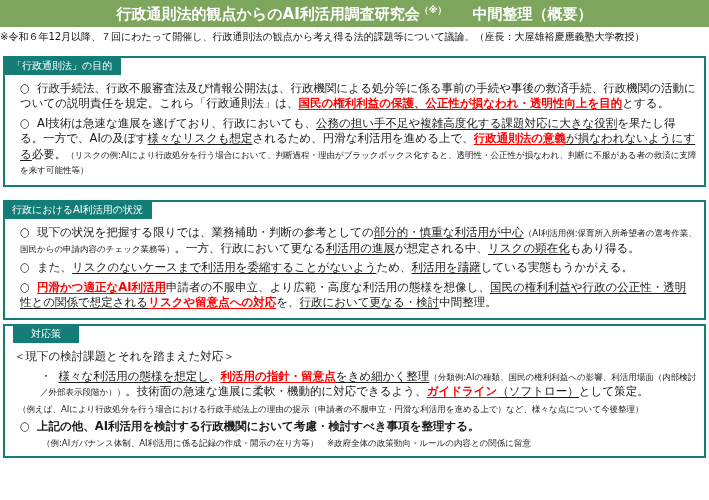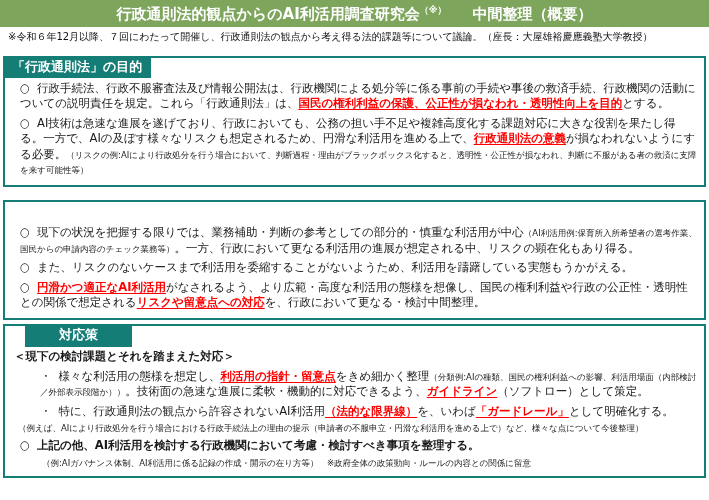--- a/index.html
+++ b/index.html
@@ -18,45 +18,45 @@
   .page{width:709px;height:500px;overflow:hidden;position:relative;}
 
   .banner{
     background:var(--banner);color:#fff;text-align:center;
     font-weight:bold;font-size:15px;padding:5px 0 4px 0;line-height:1.2;
   }
   .banner .sup{font-size:9px;vertical-align:super;font-weight:bold;}
   .banner .suffix{margin-left:26px;}
 
   .subtitle{
-    font-size:10px;padding:3px 6px 2px 8px;letter-spacing:0;color:#111;
+    font-size:10px;padding:3px 6px 2px 0;letter-spacing:0;color:#111;
   }
 
   .section{
     position:relative;border:2px solid var(--teal);
     margin:10px 3px 0 3px;padding:2px 7px 4px 7px;
   }
   .section-label{
     position:absolute;top:-2px;left:-2px;
-    background:var(--teal);color:#fff;font-weight:bold;
-    font-size:13px;padding:4px 9px;line-height:1.1;white-space:nowrap;
+    background:var(--teal);color:#fff;font-weight:normal;
+    font-size:10px;padding:4px 9px;line-height:1.1;white-space:nowrap;
   }
-  .section-label.indent{left:20px;padding:4px 34px;text-align:center;}
+  .section-label.indent{left:8px;padding:4px 18px;text-align:center;}
   .section-body{margin-top:21px;font-size:11.5px;line-height:1.34;}
 
   .block{margin:4px 0;}
   .block .marker{margin-right:7px;}
   .bullet{padding-left:8px;}
   .sub{padding-left:28px;}
   .note{padding-left:6px;font-size:8.5px;margin:1px 0 3px 0;line-height:1.3;}
   .note-indent{padding-left:30px;font-size:8.5px;margin:1px 0 3px 0;line-height:1.3;}
-  .subheading{padding-left:2px;margin:1px 0 2px 0;font-weight:bold;}
+  .subheading{padding-left:2px;margin:1px 0 2px 0;}
 
   .seg-n{}
-  .seg-u{text-underline-offset:2px;}
+  .seg-u{text-decoration:underline;text-underline-offset:2px;}
   .seg-r{color:var(--red);font-weight:bold;text-decoration:underline;text-underline-offset:2px;}
   .seg-s{font-size:8.5px;}
   .seg-b{font-weight:bold;text-align:center;}
 
   .sec-gap-small{margin-top:13px;}
   .sec-gap-tiny{margin-top:4px;}
 </style>
 </head>
 <body>
 
@@ -70,32 +70,32 @@
 
   <div class="section">
     <div class="section-label">「行政通則法」の目的</div>
     <div class="section-body">
         <div class="block bullet"><span class="marker">○</span><span class="seg-n">行政手続法、行政不服審査法及び情報公開法は、行政機関による処分等に係る事前の手続や事後の救済手続、行政機関の活動についての説明責任を規定。これら「行政通則法」は、</span><span class="seg-r">国民の権利利益の保護、公正性が損なわれ・透明性向上を目的</span><span class="seg-n">とする。</span></div>
         <div class="block bullet"><span class="marker">○</span><span class="seg-n">AI技術は急速な進展を遂げており、行政においても、</span><span class="seg-u">公務の担い手不足や複雑高度化する課題対応に大きな役割</span><span class="seg-n">を果たし得る。一方で、AIの及ぼす</span><span class="seg-u">様々なリスクも想定</span><span class="seg-n">されるため、円滑な利活用を進める上で、</span><span class="seg-r">行政通則法の意義</span><span class="seg-u">が損なわれないようにする</span><span class="seg-n">必要。</span><span class="seg-s">（リスクの例:AIにより行政処分を行う場合において、判断過程・理由がブラックボックス化すると、透明性・公正性が損なわれ、判断に不服がある者の救済に支障を来す可能性等）</span></div>
       </div>
   </div>
 
   <div class="section sec-gap-small">
+    <div class="section-label">行政におけるAI利活用の状況</div>
     <div class="section-body">
         <div class="block bullet"><span class="marker">○</span><span class="seg-n">現下の状況を把握する限りでは、業務補助・判断の参考としての</span><span class="seg-u">部分的・慎重な利活用が中心</span><span class="seg-s">（AI利活用例:保育所入所希望者の選考作業、国民からの申請内容のチェック業務等）</span><span class="seg-n">。一方、行政において更なる</span><span class="seg-u">利活用の進展</span><span class="seg-n">が想定される中、</span><span class="seg-u">リスクの顕在化</span><span class="seg-n">もあり得る。</span></div>
         <div class="block bullet"><span class="marker">○</span><span class="seg-n">また、</span><span class="seg-u">リスクのないケースまで利活用を委縮することがないよう</span><span class="seg-n">ため、</span><span class="seg-u">利活用を躊躇</span><span class="seg-n">している実態もうかがえる。</span></div>
-        <div class="block bullet"><span class="marker">○</span><span class="seg-r">円滑かつ適正なAI利活用</span><span class="seg-n">がなされるよう、より広範・高度な利活用の態様を想像し、</span><span class="seg-u">国民の権利利益や行政の公正性・透明性との関係で想定される</span><span class="seg-r">リスクや留意点への対応</span><span class="seg-n">を、</span><span class="seg-u">行政において更なる・検討</span><span class="seg-n">中間整理。</span></div>
+        <div class="block bullet"><span class="marker">○</span><span class="seg-r">円滑かつ適正なAI利活用</span><span class="seg-n">申請者の不服申立、より広範・高度な利活用の態様を想像し、</span><span class="seg-u">国民の権利利益や行政の公正性・透明性との関係で想定される</span><span class="seg-r">リスクや留意点への対応</span><span class="seg-n">を、</span><span class="seg-u">行政において更なる・検討</span><span class="seg-n">中間整理。</span></div>
       </div>
   </div>
 
   <div class="section sec-gap-tiny">
     <div class="section-label indent">対応策</div>
     <div class="section-body">
         <div class="block subheading"><span class="seg-n">＜現下の検討課題とそれを踏まえた対応＞</span></div>
         <div class="block sub"><span class="marker">・</span><span class="seg-u">様々な利活用の態様を想定し</span><span class="seg-n">、</span><span class="seg-r">利活用の指針・留意点</span><span class="seg-u">をきめ細かく整理</span><span class="seg-s">（分類例:AIの種類、国民の権利利益への影響、利活用場面（内部検討／外部表示段階か））</span><span class="seg-n">。技術面の急速な進展に柔軟・機動的に対応できるよう、</span><span class="seg-r">ガイドライン</span><span class="seg-u">（ソフトロー）</span><span class="seg-n">として策定。</span></div>
-        <div class="block sub"><span class="marker">・</span><span class="seg-n">特に、</span><span class="seg-u">行政通則法の観点から許容されないAI利活用</span><span class="seg-r">（法的な限界線）</span><span class="seg-n">を、いわば</span><span class="seg-r">「ガードレール」</span><span class="seg-u">として明確化する</span><span class="seg-n">。</span></div>
         <div class="block note"><span class="seg-s">（例えば、AIにより行政処分を行う場合における行政手続法上の理由の提示（申請者の不服申立・円滑な利活用を進める上で）など、様々な点について今後整理）</span></div>
         <div class="block bullet"><span class="marker">○</span><span class="seg-b">上記の他、AI利活用を検討する行政機関において考慮・検討すべき事項を整理する。</span></div>
         <div class="block note-indent"><span class="seg-s">（例:AIガバナンス体制、AI利活用に係る記録の作成・開示の在り方等）　※政府全体の政策動向・ルールの内容との関係に留意</span></div>
       </div>
   </div>
 
 </div>
 
 </body></html>

